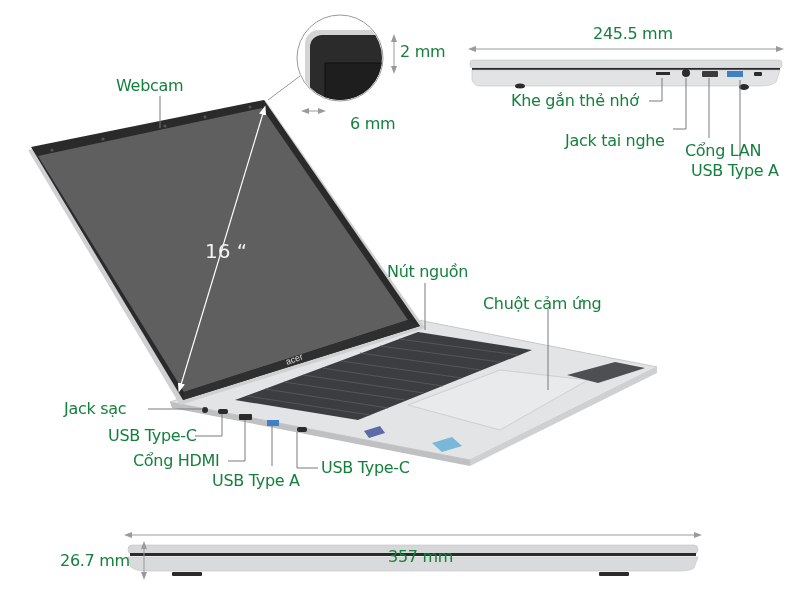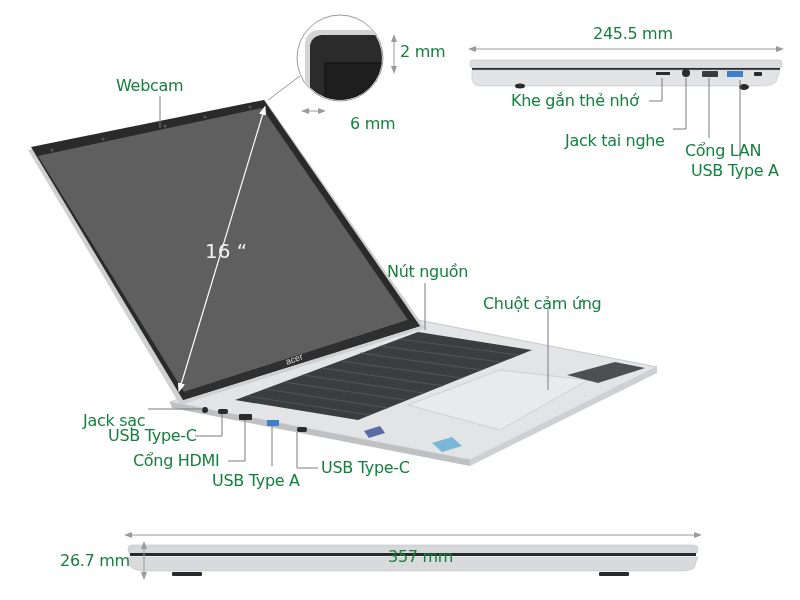--- a/index.html
+++ b/index.html
@@ -138,20 +138,20 @@
 
 <span class="lbl" style="left:593px;top:26px;">245.5 mm</span>
 <span class="lbl" style="left:511px;top:93px;">Khe gắn thẻ nhớ</span>
 <span class="lbl" style="left:565px;top:105px;margin-top:28px;">Jack tai nghe</span>
 <span class="lbl" style="left:650px;top:143px;margin-left:35px;">Cổng LAN</span>
 <span class="lbl" style="left:691px;top:163px;">USB Type A</span>
 
 <span class="lbl" style="left:387px;top:264px;">Nút nguồn</span>
 <span class="lbl" style="left:483px;top:296px;">Chuột cảm ứng</span>
 
-<span class="lbl" style="left:83px;top:401px;margin-top:12px;">Jack sạc</span>
+<span class="lbl" style="left:64px;top:401px;">Jack sạc</span>
 <span class="lbl" style="left:108px;top:428px;">USB Type-C</span>
 <span class="lbl" style="left:133px;top:453px;">Cổng HDMI</span>
 <span class="lbl" style="left:212px;top:473px;">USB Type A</span>
 <span class="lbl" style="left:321px;top:460px;">USB Type-C</span>
 
 <span class="lbl" style="left:388px;top:515px;margin-top:34px;">357 mm</span>
 <span class="lbl" style="left:60px;top:553px;">26.7 mm</span>
 
 </body></html>

